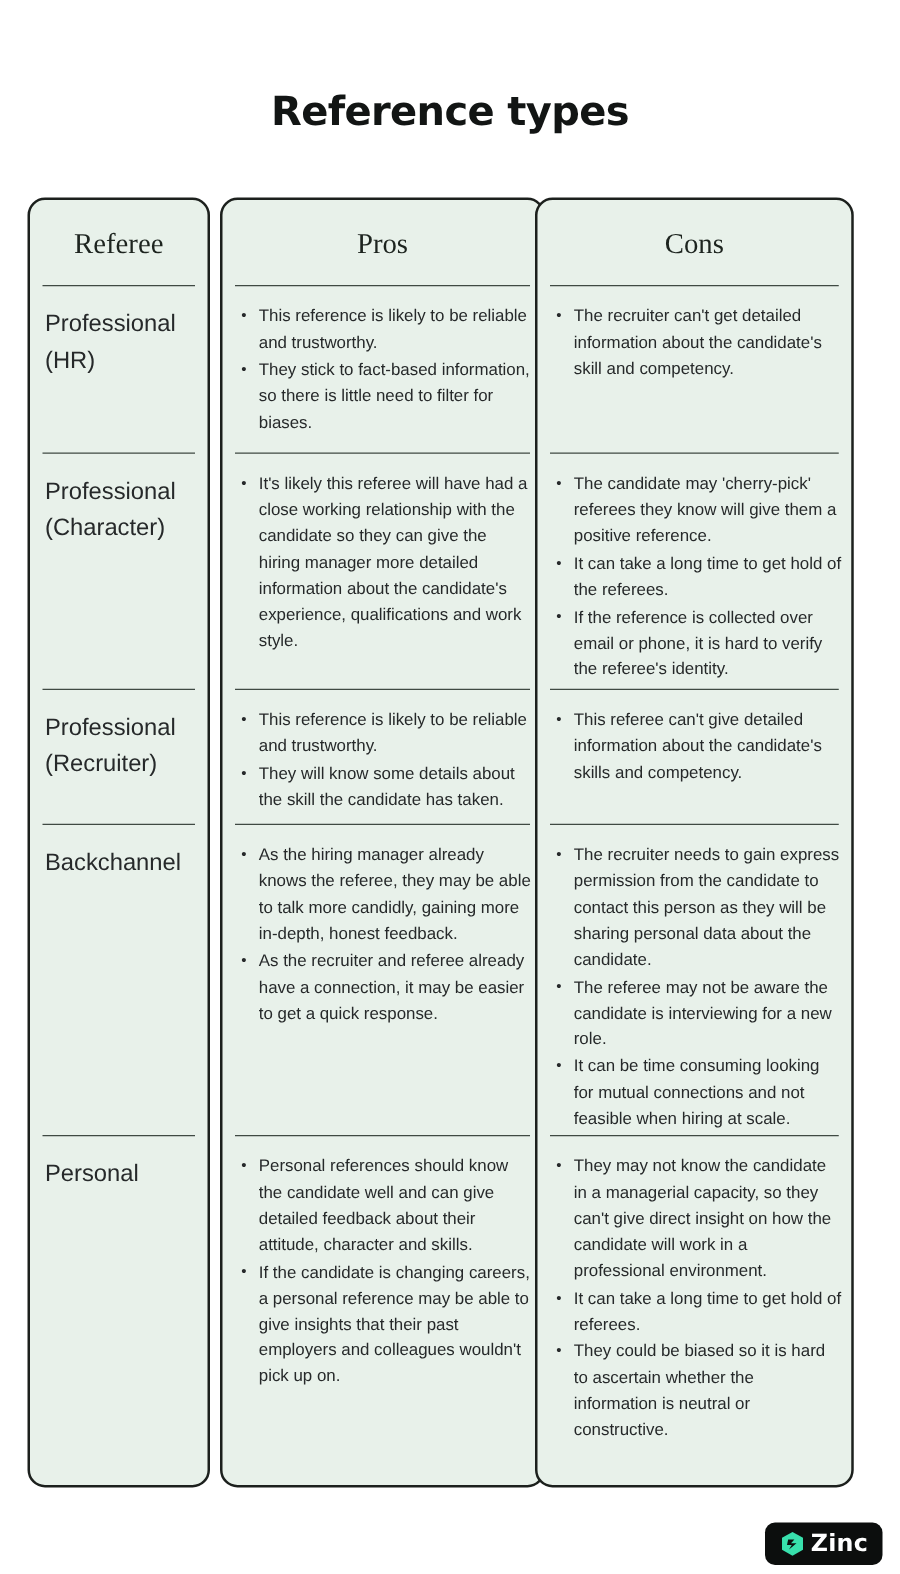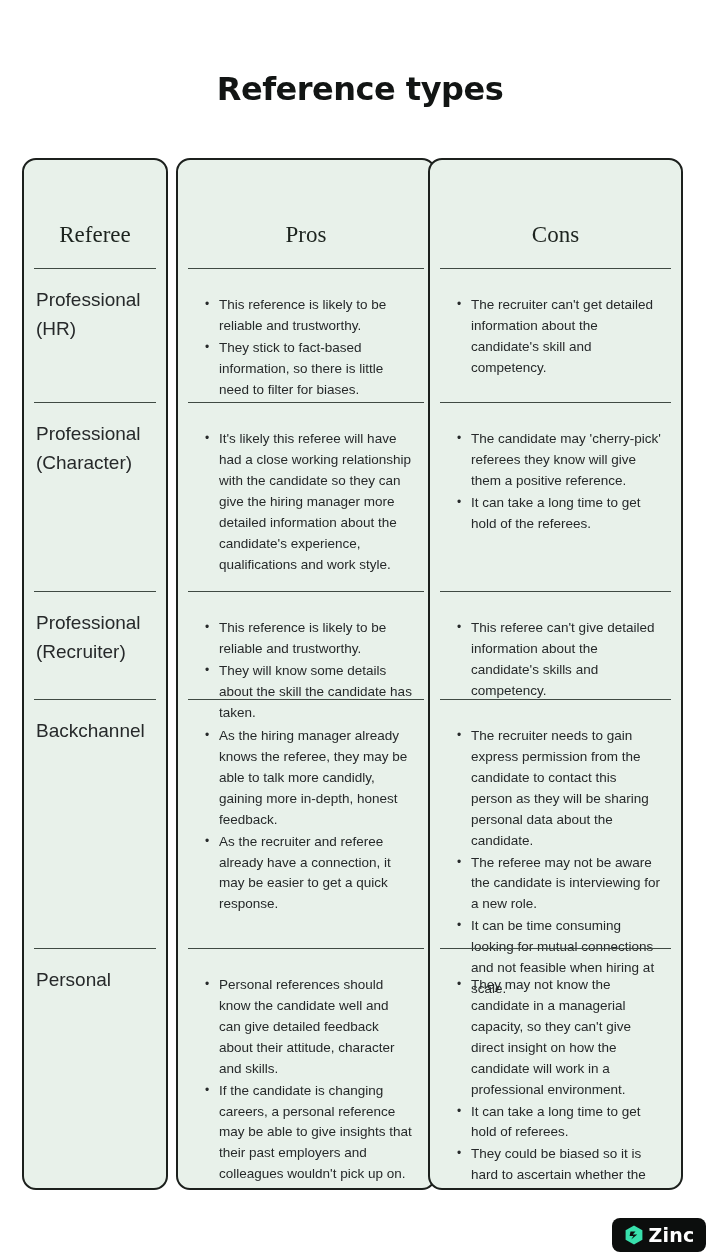--- a/index.html
+++ b/index.html
@@ -57,39 +57,38 @@
     left: 10px;
     right: 10px;
     bottom: 0;
     border-bottom: 1.5px solid #3f4a43;
   }
 
   .header-cell {
     display: flex;
     align-items: center;
     justify-content: center;
-    margin-top: 40px;
   }
   .header-text {
     font-family: "Liberation Serif", serif;
     font-size: 23px;
     font-weight: 500;
     color: #1d241f;
   }
 
   .label-cell { padding: 17px 10px 0 12px; }
   .label-text {
     font-size: 19px;
     line-height: 1.5;
     color: #26292a;
   }
 
   .list-cell { padding: 14px 8px 0 12px; }
   .bullet-list {
-    margin: 12px;
+    margin: 0;
     padding: 0;
     list-style: none;
   }
   .bullet-list li {
     position: relative;
     padding-left: 17px;
     font-size: 13.5px;
     line-height: 1.55;
     color: #26292a;
     margin-bottom: 1px;
@@ -193,20 +192,21 @@
   </div>
   <div class="row r1 list-cell has-divider">
     <ul class="bullet-list">
       <li>The recruiter can't get detailed information about the candidate's skill and competency.</li>
     </ul>
   </div>
   <div class="row r2 list-cell has-divider">
     <ul class="bullet-list">
       <li>The candidate may 'cherry-pick' referees they know will give them a positive reference.</li>
       <li>It can take a long time to get hold of the referees.</li>
+      <li>If the reference is collected over email or phone, it is hard to verify the referee's identity.</li>
     </ul>
   </div>
   <div class="row r3 list-cell has-divider">
     <ul class="bullet-list">
       <li>This referee can't give detailed information about the candidate's skills and competency.</li>
     </ul>
   </div>
   <div class="row r4 list-cell has-divider">
     <ul class="bullet-list">
       <li>The recruiter needs to gain express permission from the candidate to contact this person as they will be sharing personal data about the candidate.</li>

